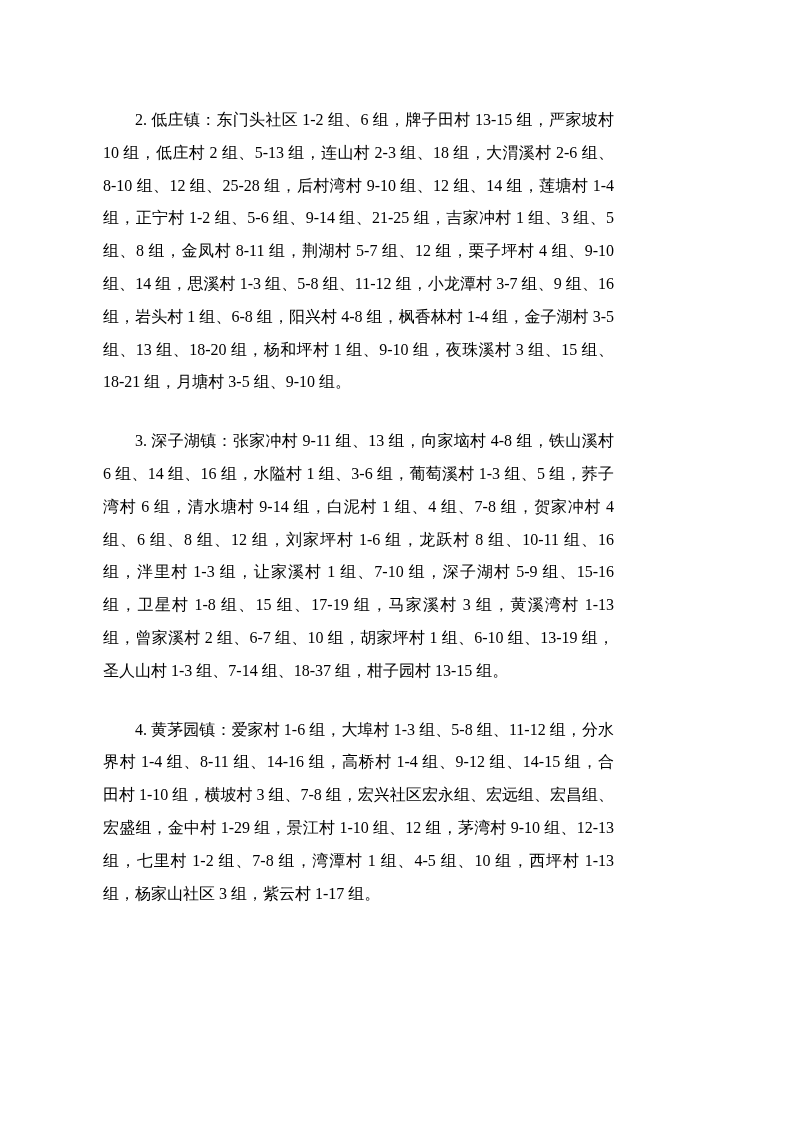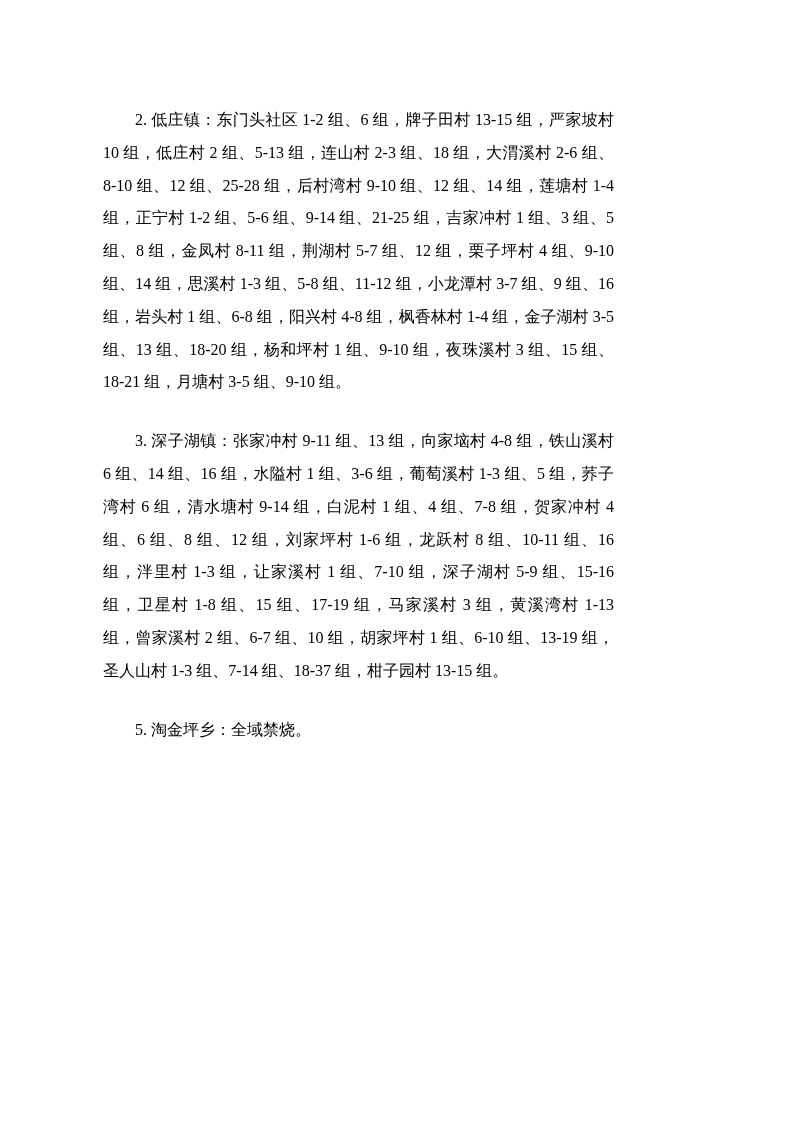--- a/index.html
+++ b/index.html
@@ -31,16 +31,16 @@
   }
 </style>
 </head>
 <body>
 
 <div class="page">
   <p class="para">2. 低庄镇：东门头社区 1-2 组、6 组，牌子田村 13-15 组，严家坡村 10 组，低庄村 2 组、5-13 组，连山村 2-3 组、18 组，大渭溪村 2-6 组、8-10 组、12 组、25-28 组，后村湾村 9-10 组、12 组、14 组，莲塘村 1-4 组，正宁村 1-2 组、5-6 组、9-14 组、21-25 组，吉家冲村 1 组、3 组、5 组、8 组，金凤村 8-11 组，荆湖村 5-7 组、12 组，栗子坪村 4 组、9-10 组、14 组，思溪村 1-3 组、5-8 组、11-12 组，小龙潭村 3-7 组、9 组、16 组，岩头村 1 组、6-8 组，阳兴村 4-8 组，枫香林村 1-4 组，金子湖村 3-5 组、13 组、18-20 组，杨和坪村 1 组、9-10 组，夜珠溪村 3 组、15 组、18-21 组，月塘村 3-5 组、9-10 组。</p>
 
   <p class="para">3. 深子湖镇：张家冲村 9-11 组、13 组，向家垴村 4-8 组，铁山溪村 6 组、14 组、16 组，水隘村 1 组、3-6 组，葡萄溪村 1-3 组、5 组，荞子湾村 6 组，清水塘村 9-14 组，白泥村 1 组、4 组、7-8 组，贺家冲村 4 组、6 组、8 组、12 组，刘家坪村 1-6 组，龙跃村 8 组、10-11 组、16 组，泮里村 1-3 组，让家溪村 1 组、7-10 组，深子湖村 5-9 组、15-16 组，卫星村 1-8 组、15 组、17-19 组，马家溪村 3 组，黄溪湾村 1-13 组，曾家溪村 2 组、6-7 组、10 组，胡家坪村 1 组、6-10 组、13-19 组，圣人山村 1-3 组、7-14 组、18-37 组，柑子园村 13-15 组。</p>
 
+  <p class="para">4. 黄茅园镇：爱家村 1-6 组，大埠村 1-3 组、5-8 组、11-12 组，分水界村 1-4 组、8-11 组、14-16 组，高桥村 1-4 组、9-12 组、14-15 组，合田村 1-10 组，横坡村 3 组、7-8 组，宏兴社区宏永组、宏远组、宏昌组、宏盛组，金中村 1-29 组，景江村 1-10 组、12 组，茅湾村 9-10 组、12-13 组，七里村 1-2 组、7-8 组，湾潭村 1 组、4-5 组、10 组，西坪村 1-13 组，杨家山社区 3 组，紫云村 1-17 组。</p>
 
-  <p class="para">5. 淘金坪乡：全域禁烧。</p>
 
 </div>
 
 </body></html>

